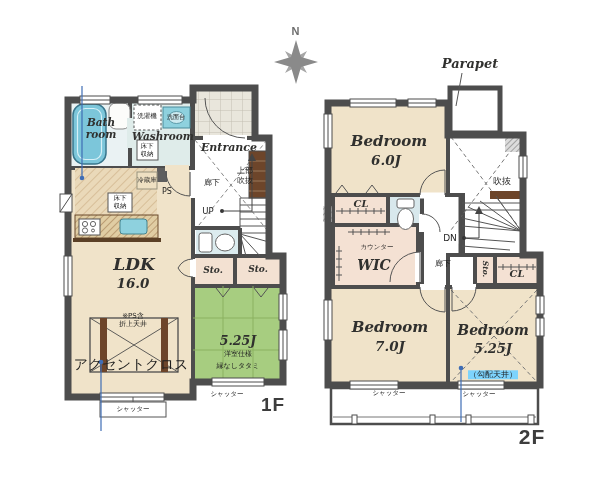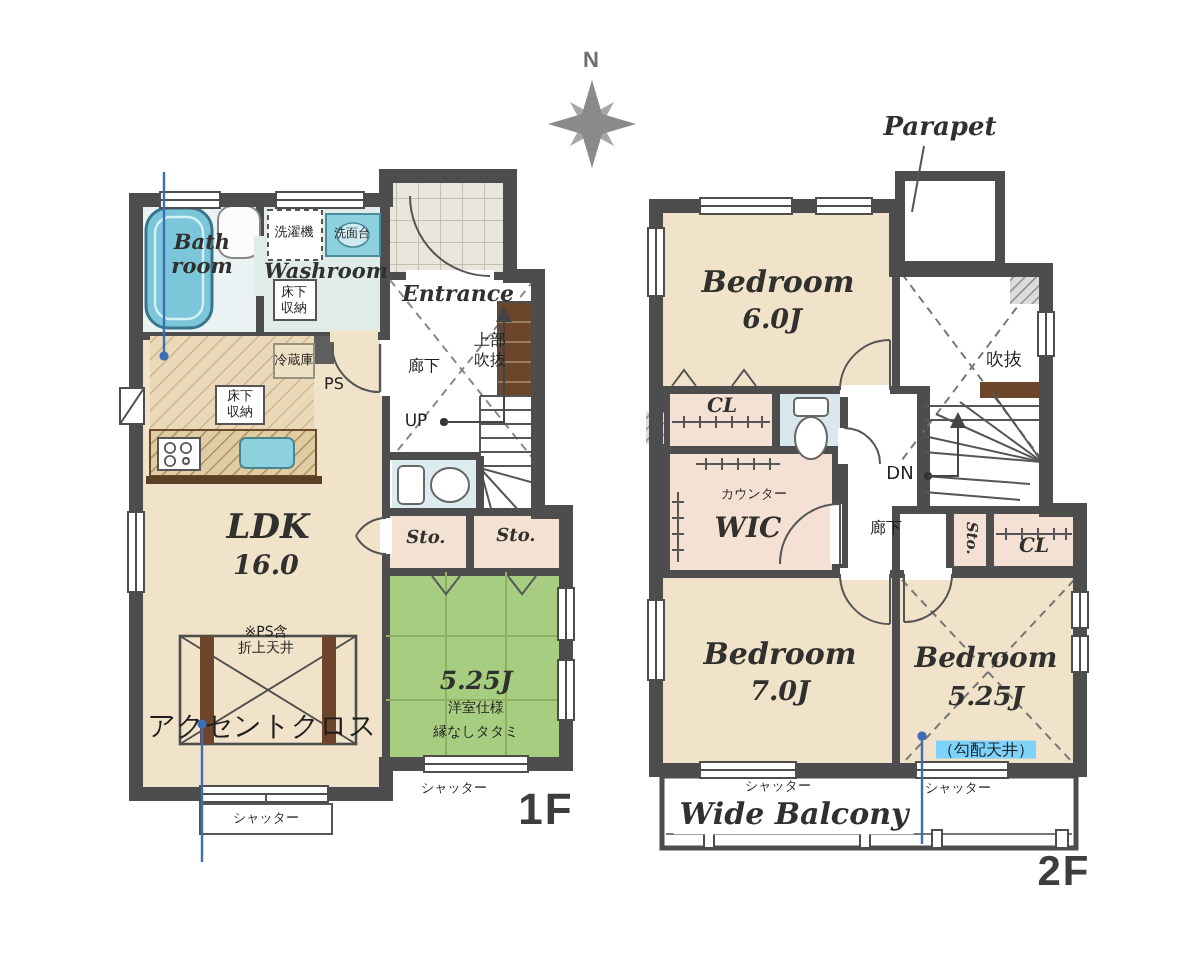--- a/index.html
+++ b/index.html
@@ -331,36 +331,35 @@
   <div class="lbl jp" style="left:133px;top:298px;font-size:7px;margin-top:18px;">※PS含</div>
   <div class="lbl jp" style="left:133px;top:324px;font-size:7px;background:#f0e3c9;padding:0 2px;">折上天井</div>
   <div class="lbl jp" style="left:131px;top:364px;font-size:14px;">アクセントクロス</div>
   <div class="lbl en" style="left:213px;top:270px;font-size:9px;">Sto.</div>
   <div class="lbl en" style="left:258px;top:269px;font-size:9px;">Sto.</div>
   <div class="lbl en" style="left:238px;top:341px;font-size:12.5px;">5.25J</div>
   <div class="lbl jp" style="left:238px;top:354px;font-size:7px;">洋室仕様</div>
   <div class="lbl jp" style="left:238px;top:366px;font-size:7px;">縁なしタタミ</div>
   <div class="lbl jp" style="left:133px;top:410px;font-size:6.5px;">シャッター</div>
   <div class="lbl jp" style="left:227px;top:395px;font-size:6.5px;">シャッター</div>
-  <div class="lbl cap" style="left:273px;top:405px;font-size:22px;">1F</div>
+  <div class="lbl cap" style="left:273px;top:405px;font-size:19px;">1F</div>
 
   <div class="lbl en" style="left:470px;top:64px;font-size:13px;">Parapet</div>
   <div class="lbl en" style="left:389px;top:142px;font-size:15px;">Bedroom</div>
   <div class="lbl en" style="left:386px;top:161px;font-size:13.5px;">6.0J</div>
   <div class="lbl jp" style="left:502px;top:181px;font-size:9px;">吹抜</div>
   <div class="lbl en" style="left:361px;top:204px;font-size:10px;">CL</div>
   <div class="lbl jp" style="left:377px;top:248px;font-size:6.5px;">カウンター</div>
   <div class="lbl en" style="left:374px;top:265px;font-size:14px;">WIC</div>
   <div class="lbl jp" style="left:450px;top:238px;font-size:9px;background:#fff;padding:0 1px;">DN</div>
   <div class="lbl jp" style="left:443px;top:264px;font-size:8px;">廊下</div>
   <div class="lbl en vert" style="left:485px;top:269px;font-size:7.5px;">Sto.</div>
   <div class="lbl en" style="left:517px;top:274px;font-size:10px;">CL</div>
   <div class="lbl en" style="left:390px;top:328px;font-size:15px;">Bedroom</div>
   <div class="lbl en" style="left:390px;top:347px;font-size:13.5px;">7.0J</div>
   <div class="lbl en" style="left:493px;top:330px;font-size:14px;">Bedroom</div>
   <div class="lbl en" style="left:493px;top:349px;font-size:13px;">5.25J</div>
   <div class="lbl jp" style="left:493px;top:375px;font-size:8px;background:#7dd3fc;padding:0 1px;">（勾配天井）</div>
   <div class="lbl jp" style="left:389px;top:394px;font-size:6.5px;">シャッター</div>
   <div class="lbl jp" style="left:479px;top:395px;font-size:6.5px;">シャッター</div>
-  <div class="lbl en" style="left:397px;top:408px;font-size:15px;background:#fff;padding:0 3px;">Wide Balcony</div>
   <div class="lbl cap" style="left:532px;top:437px;font-size:21px;">2F</div>
 
 </div>
 
 </body></html>

